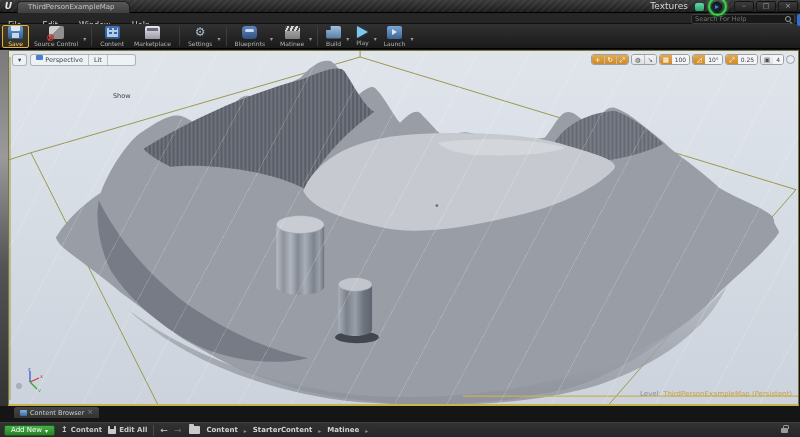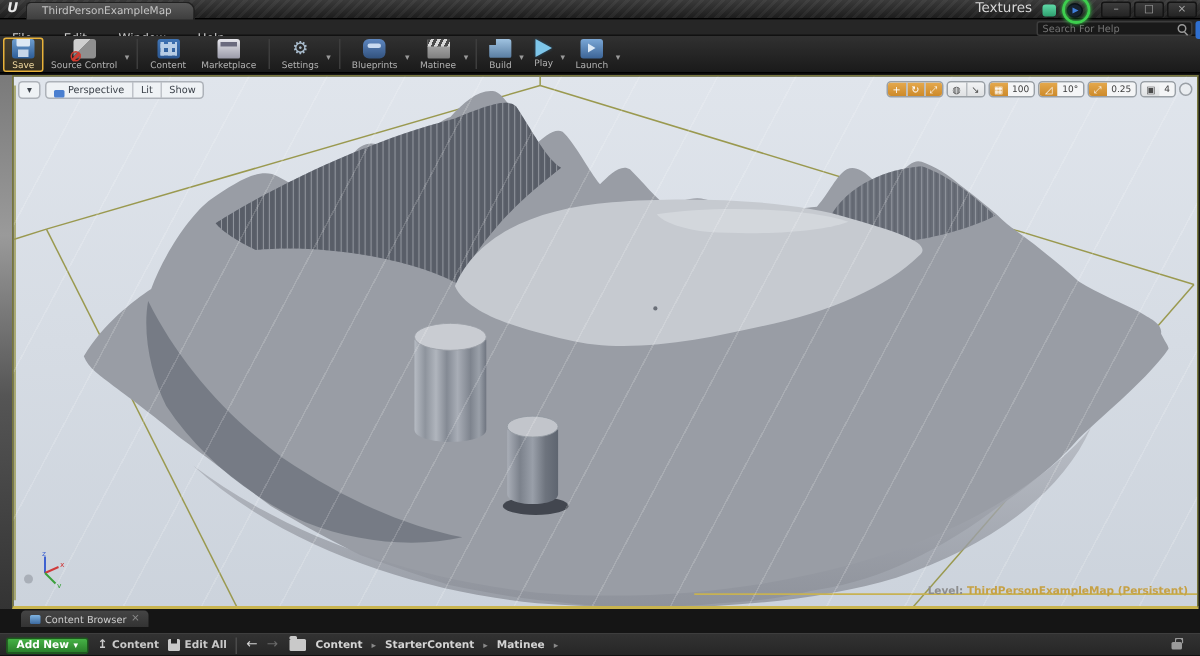--- a/index.html
+++ b/index.html
@@ -127,58 +127,58 @@
     background:repeating-linear-gradient(118deg, rgba(255,255,255,.16) 0 1px, rgba(0,0,0,0) 1px 46px);
   }
   .terrain-svg { position:absolute; inset:0; }
   
   .vp-tools { position:absolute; top:3px; left:3px; display:flex; gap:3px; z-index:10; }
   .vp-btn {
     background:rgba(244,246,248,.72); border:1px solid rgba(120,126,134,.55); border-radius:3px;
     color:#3c424a; font-size:6.5px; line-height:10px; padding:0 5px; height:12px; display:flex; align-items:center; gap:3px;
   }
   .vp-group { display:flex; background:rgba(244,246,248,.72); border:1px solid rgba(120,126,134,.55); border-radius:3px; height:12px; }
-  .vp-group .seg { padding:0 5px; font-size:6.5px; line-height:10px; color:#3c424a; display:flex; align-items:flex-end; gap:2px; border-right:1px solid rgba(120,126,134,.4); }
-  .vp-group .seg:last-child { border-right:none; }
+  .vp-group .seg { padding:0 5px; font-size:6.5px; line-height:10px; color:#3c424a; display:flex; align-items:flex-start; gap:2px; border-right:1px solid rgba(120,126,134,.4); }
+  .vp-group .seg:last-child { border-right:none;margin-top:36px; }
   .cam-ic { width:7px; height:5px; background:#4a7fd0; border-radius:1px; }
   
   .snap-bar { position:absolute; top:3px; right:3px; display:flex; gap:2px; z-index:10; align-items:center; }
   .sgrp { display:flex; border:1px solid #9aa0a6; border-radius:3px; overflow:hidden; height:11px; background:#eceef0; }
   .sbtn {
     min-width:12px; padding:0 2px; font-size:6.5px; line-height:10px; text-align:center;
     color:#4a4a4a; background:linear-gradient(#f2f3f4,#dfe1e3); display:flex; align-items:center; justify-content:center;
   }
   .sbtn.on { background:linear-gradient(#e5a94d,#cd8a2a); color:#fff; }
   .sbtn + .sbtn { border-left:1px solid #b8bcc0; }
   .sval { font-size:6px; color:#3c3c3c; padding:0 3px; background:#f4f5f6; display:flex; align-items:center; }
   .max-circle { width:9px; height:9px; border:1px solid #9aa0a6; border-radius:50%; background:rgba(240,242,244,.6); }
   
   .gizmo { position:absolute; left:6px; bottom:12px; z-index:9; }
-  .vp-status { position:absolute; right:6px; bottom:6px; z-index:9; font-size:7px;font-weight:bold; }
+  .vp-status { position:absolute; right:6px; bottom:6px; z-index:9; font-size:7px; }
   .vp-status .k { color:#8d8d8d; }
   .vp-status .v { color:#c6a145; }
   
   .cb { position:absolute; top:406px; left:0; width:800px; height:31px; background:#1c1c1c; }
   .cb-tabrow { position:relative; height:16px; background:#151515; }
   .cb-tab {
     position:absolute; left:14px; top:1px; height:11px; padding:0 6px;
     background:linear-gradient(#454545,#333); border-radius:3px 3px 0 0;
     display:flex; align-items:center; gap:3px;
   }
   .cb-tab-ico { width:7px; height:6px; background:linear-gradient(#7fb3e0,#3c6aa0); border-radius:1px; }
   .cb-tab-label { color:#cdcdcd; font-size:6.5px; }
   .cb-tab-close { color:#8a8a8a; font-size:7px; line-height:7px; }
   .cb-toolbar {
     position:relative; height:15px; background:linear-gradient(#323232,#262626);
     border-top:1px solid #3e3e3e; display:flex; align-items:center; gap:6px; padding:0 4px;
   }
   .addnew {
     display:flex; align-items:center; gap:3px; height:11px; padding:0 6px;
     background:linear-gradient(#46b246,#2a7e2a); border:1px solid #1d5a1d; border-radius:2px;
-    color:#fff; font-size:7px; font-weight:bold;text-align:center;
+    color:#fff; font-size:7px; font-weight:normal;text-align:center;
   }
   .addnew .caret { font-size:6px; }
   .cb-act { display:flex; align-items:center; gap:3px; color:#c9c9c9; font-size:7px; font-weight:bold; }
   .imp-ico { color:#c9c9c9; font-size:8px; line-height:8px; }
   .floppy-s { width:8px; height:8px; background:#c9c9c9; border-radius:1px; position:relative; }
   .floppy-s:after { content:""; position:absolute; left:2px; top:0; width:4px; height:3px; background:#262626; }
   .vsep { width:1px; height:11px; background:#4a4a4a; }
   .nav-arrow { font-size:9px; line-height:9px; }
   .nav-back { color:#d0d0d0; } .nav-fwd { color:#6a6a6a; }
   .folder {

